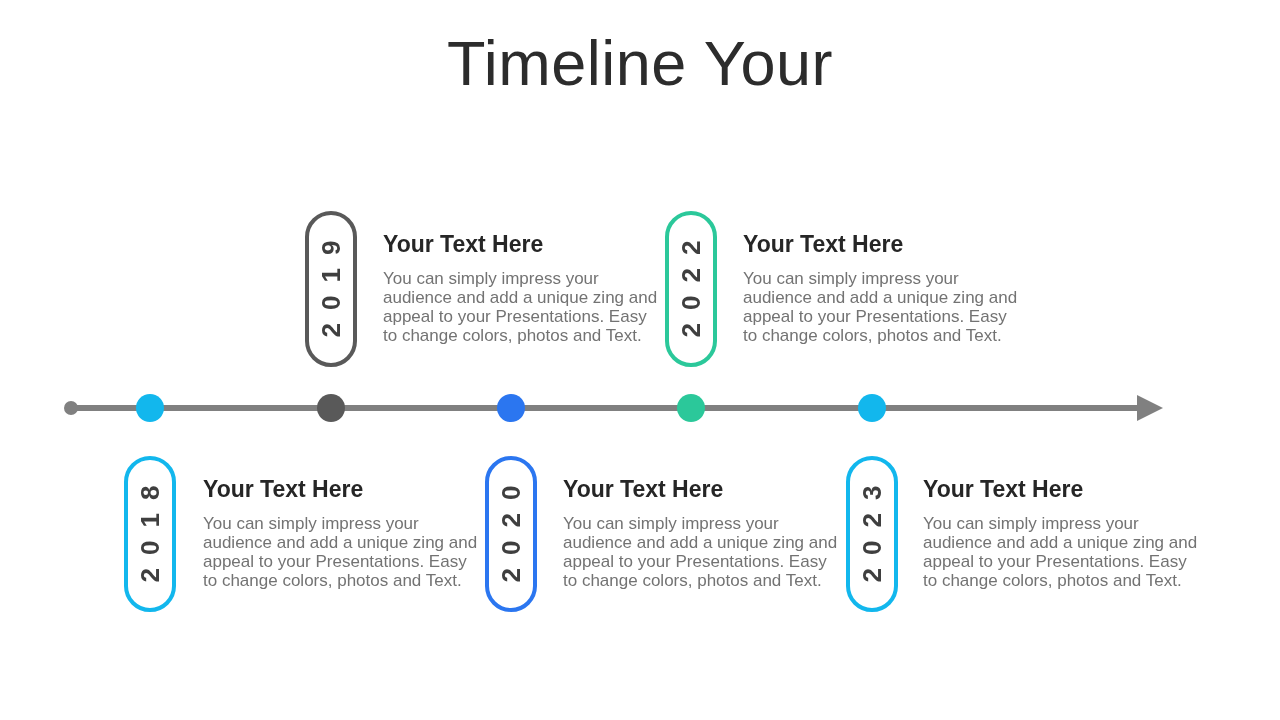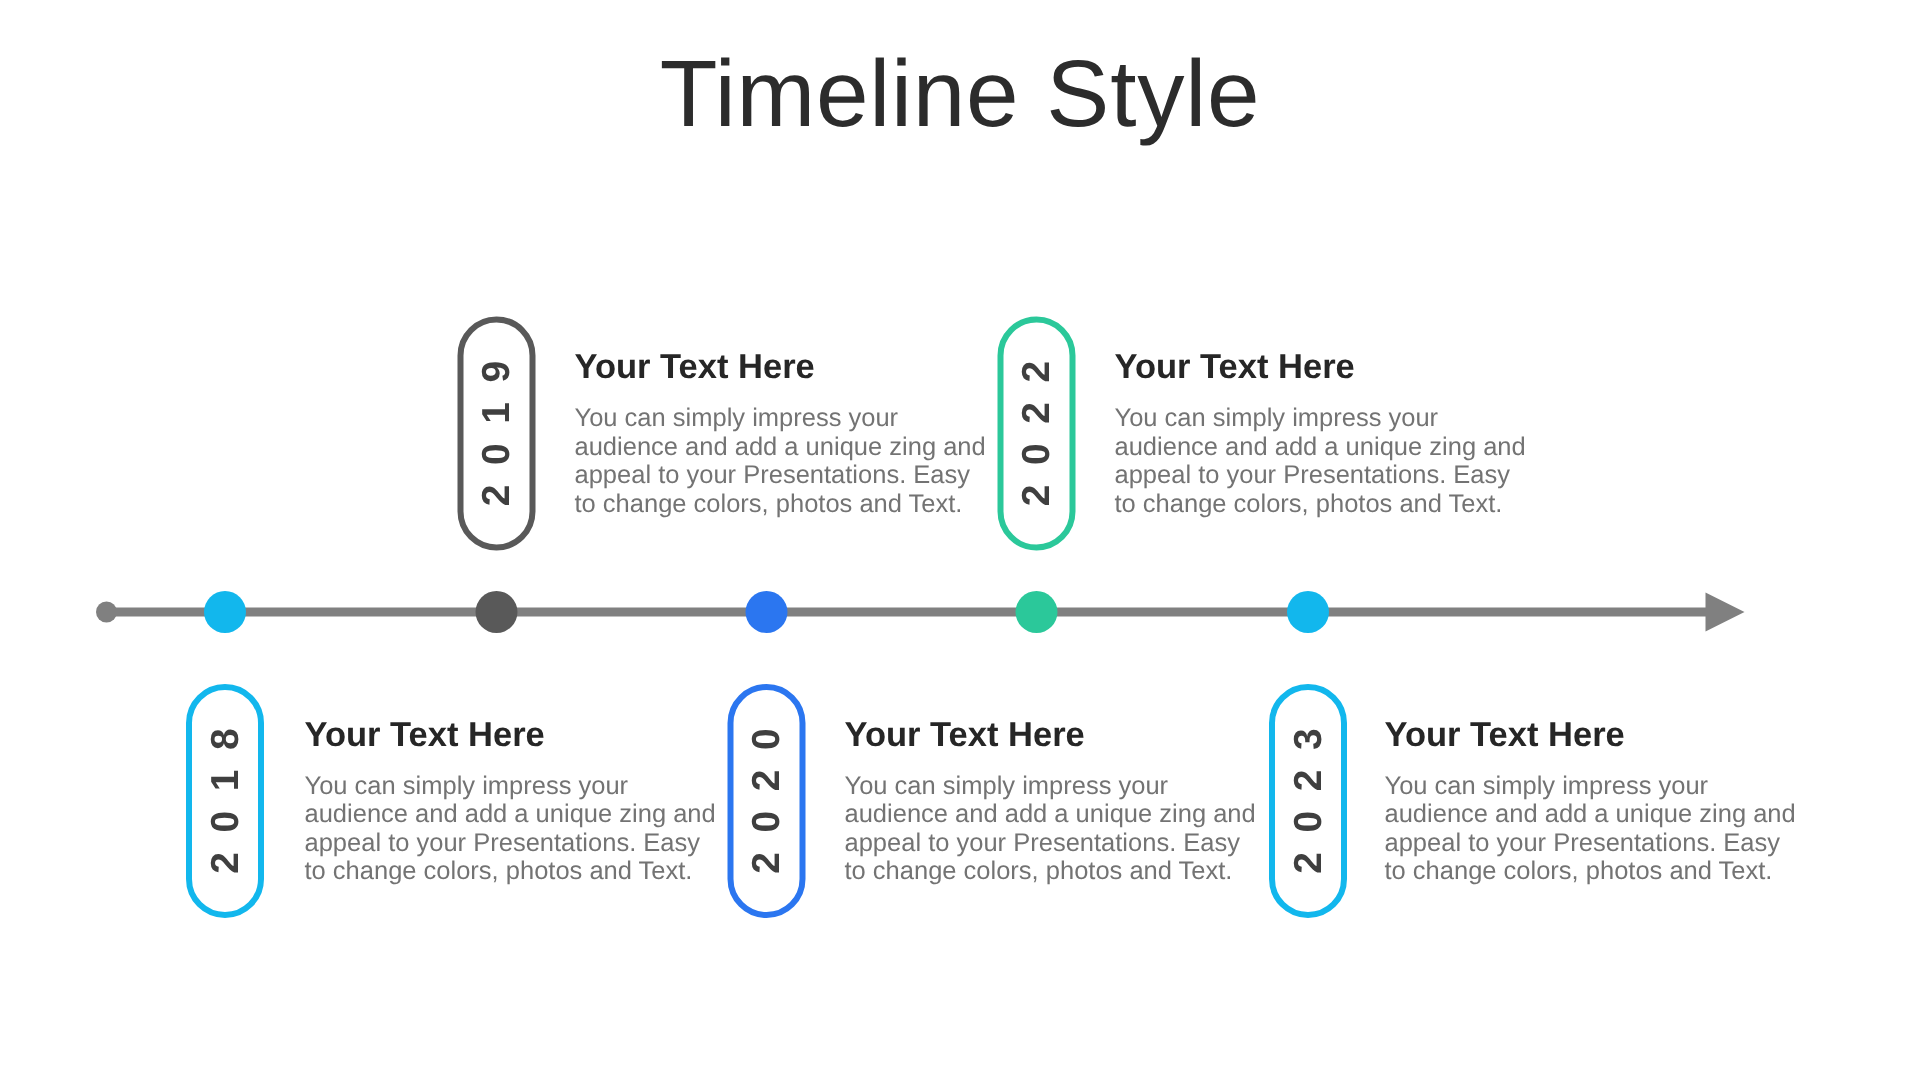--- a/index.html
+++ b/index.html
@@ -118,21 +118,21 @@
     color: #737373;
     line-height: 19px;
     white-space: nowrap;
   }
 </style>
 </head>
 <body>
 
 <div class="slide">
 
-  <div class="slide-title">Timeline Style</div>
+  <div class="slide-title">Timeline Your</div>
 
   <div class="tl-start-dot"></div>
   <div class="tl-line"></div>
   <div class="tl-arrow"></div>
 
   <div>
     <div class="dot dot-0" style="background: rgb(18, 183, 237);"></div>
     <div class="pill pill-0" style="border-color: rgb(18, 183, 237);">
       <span class="year">2018</span>
     </div>

